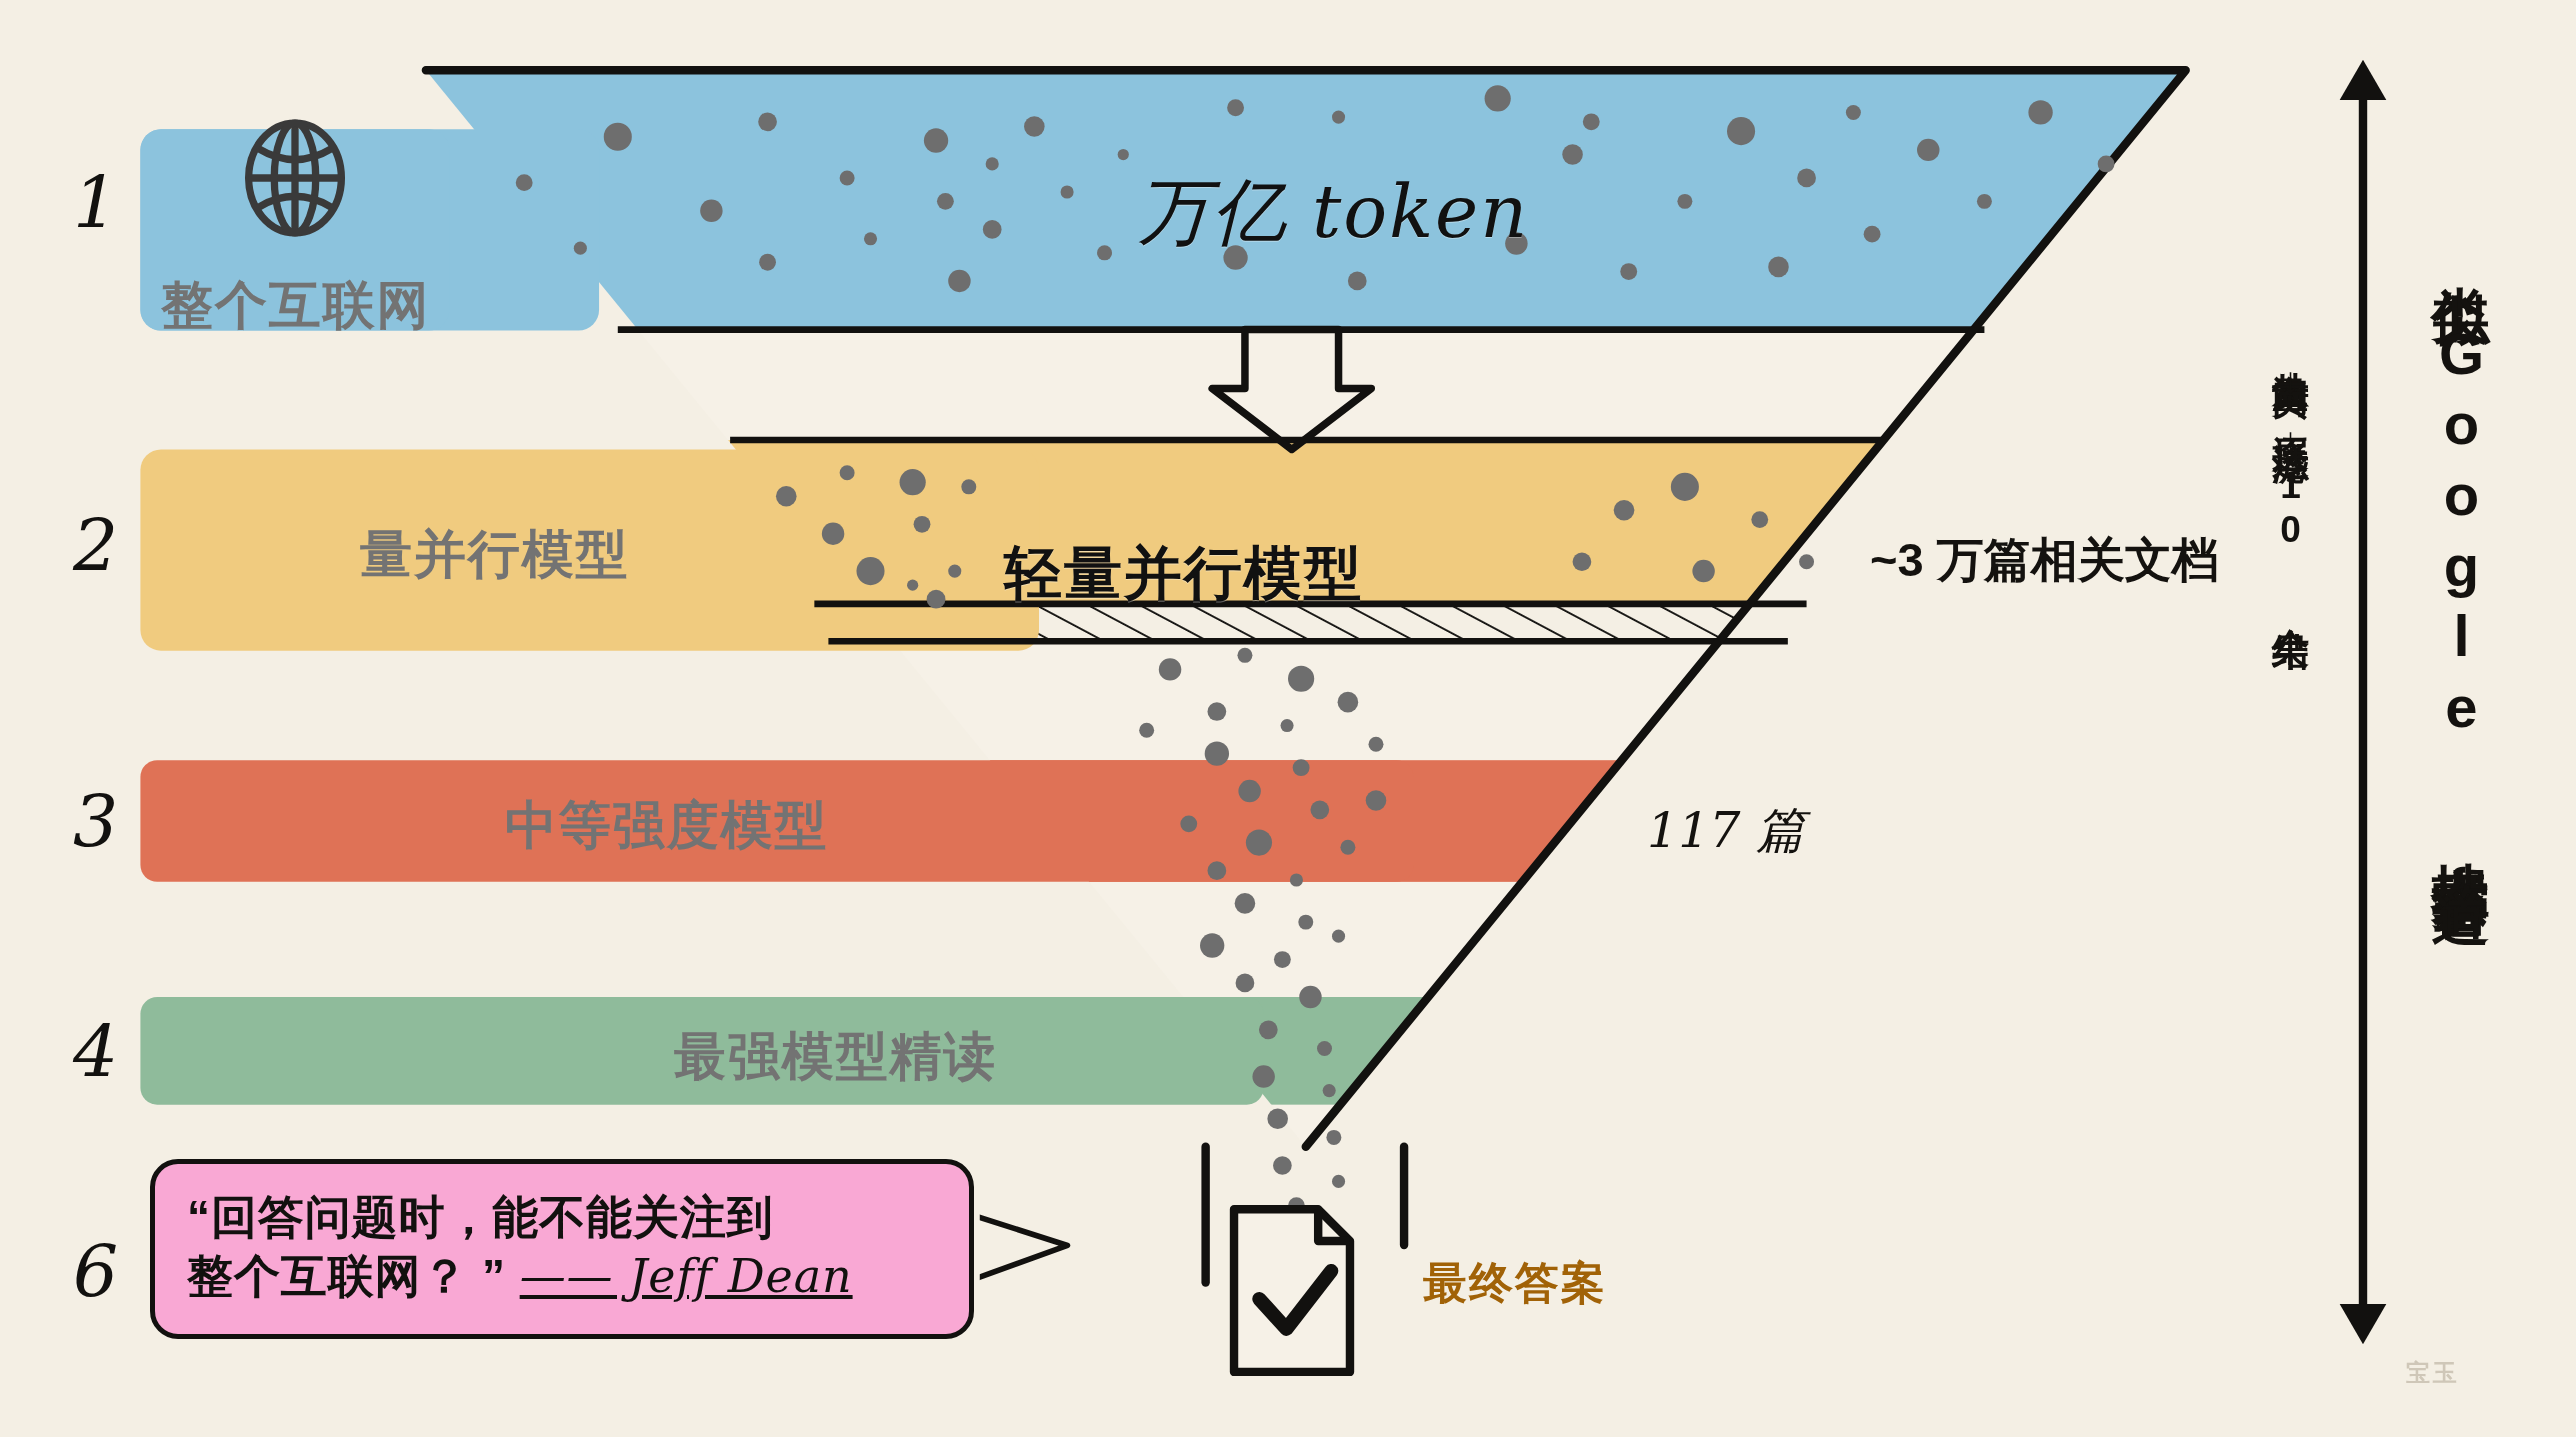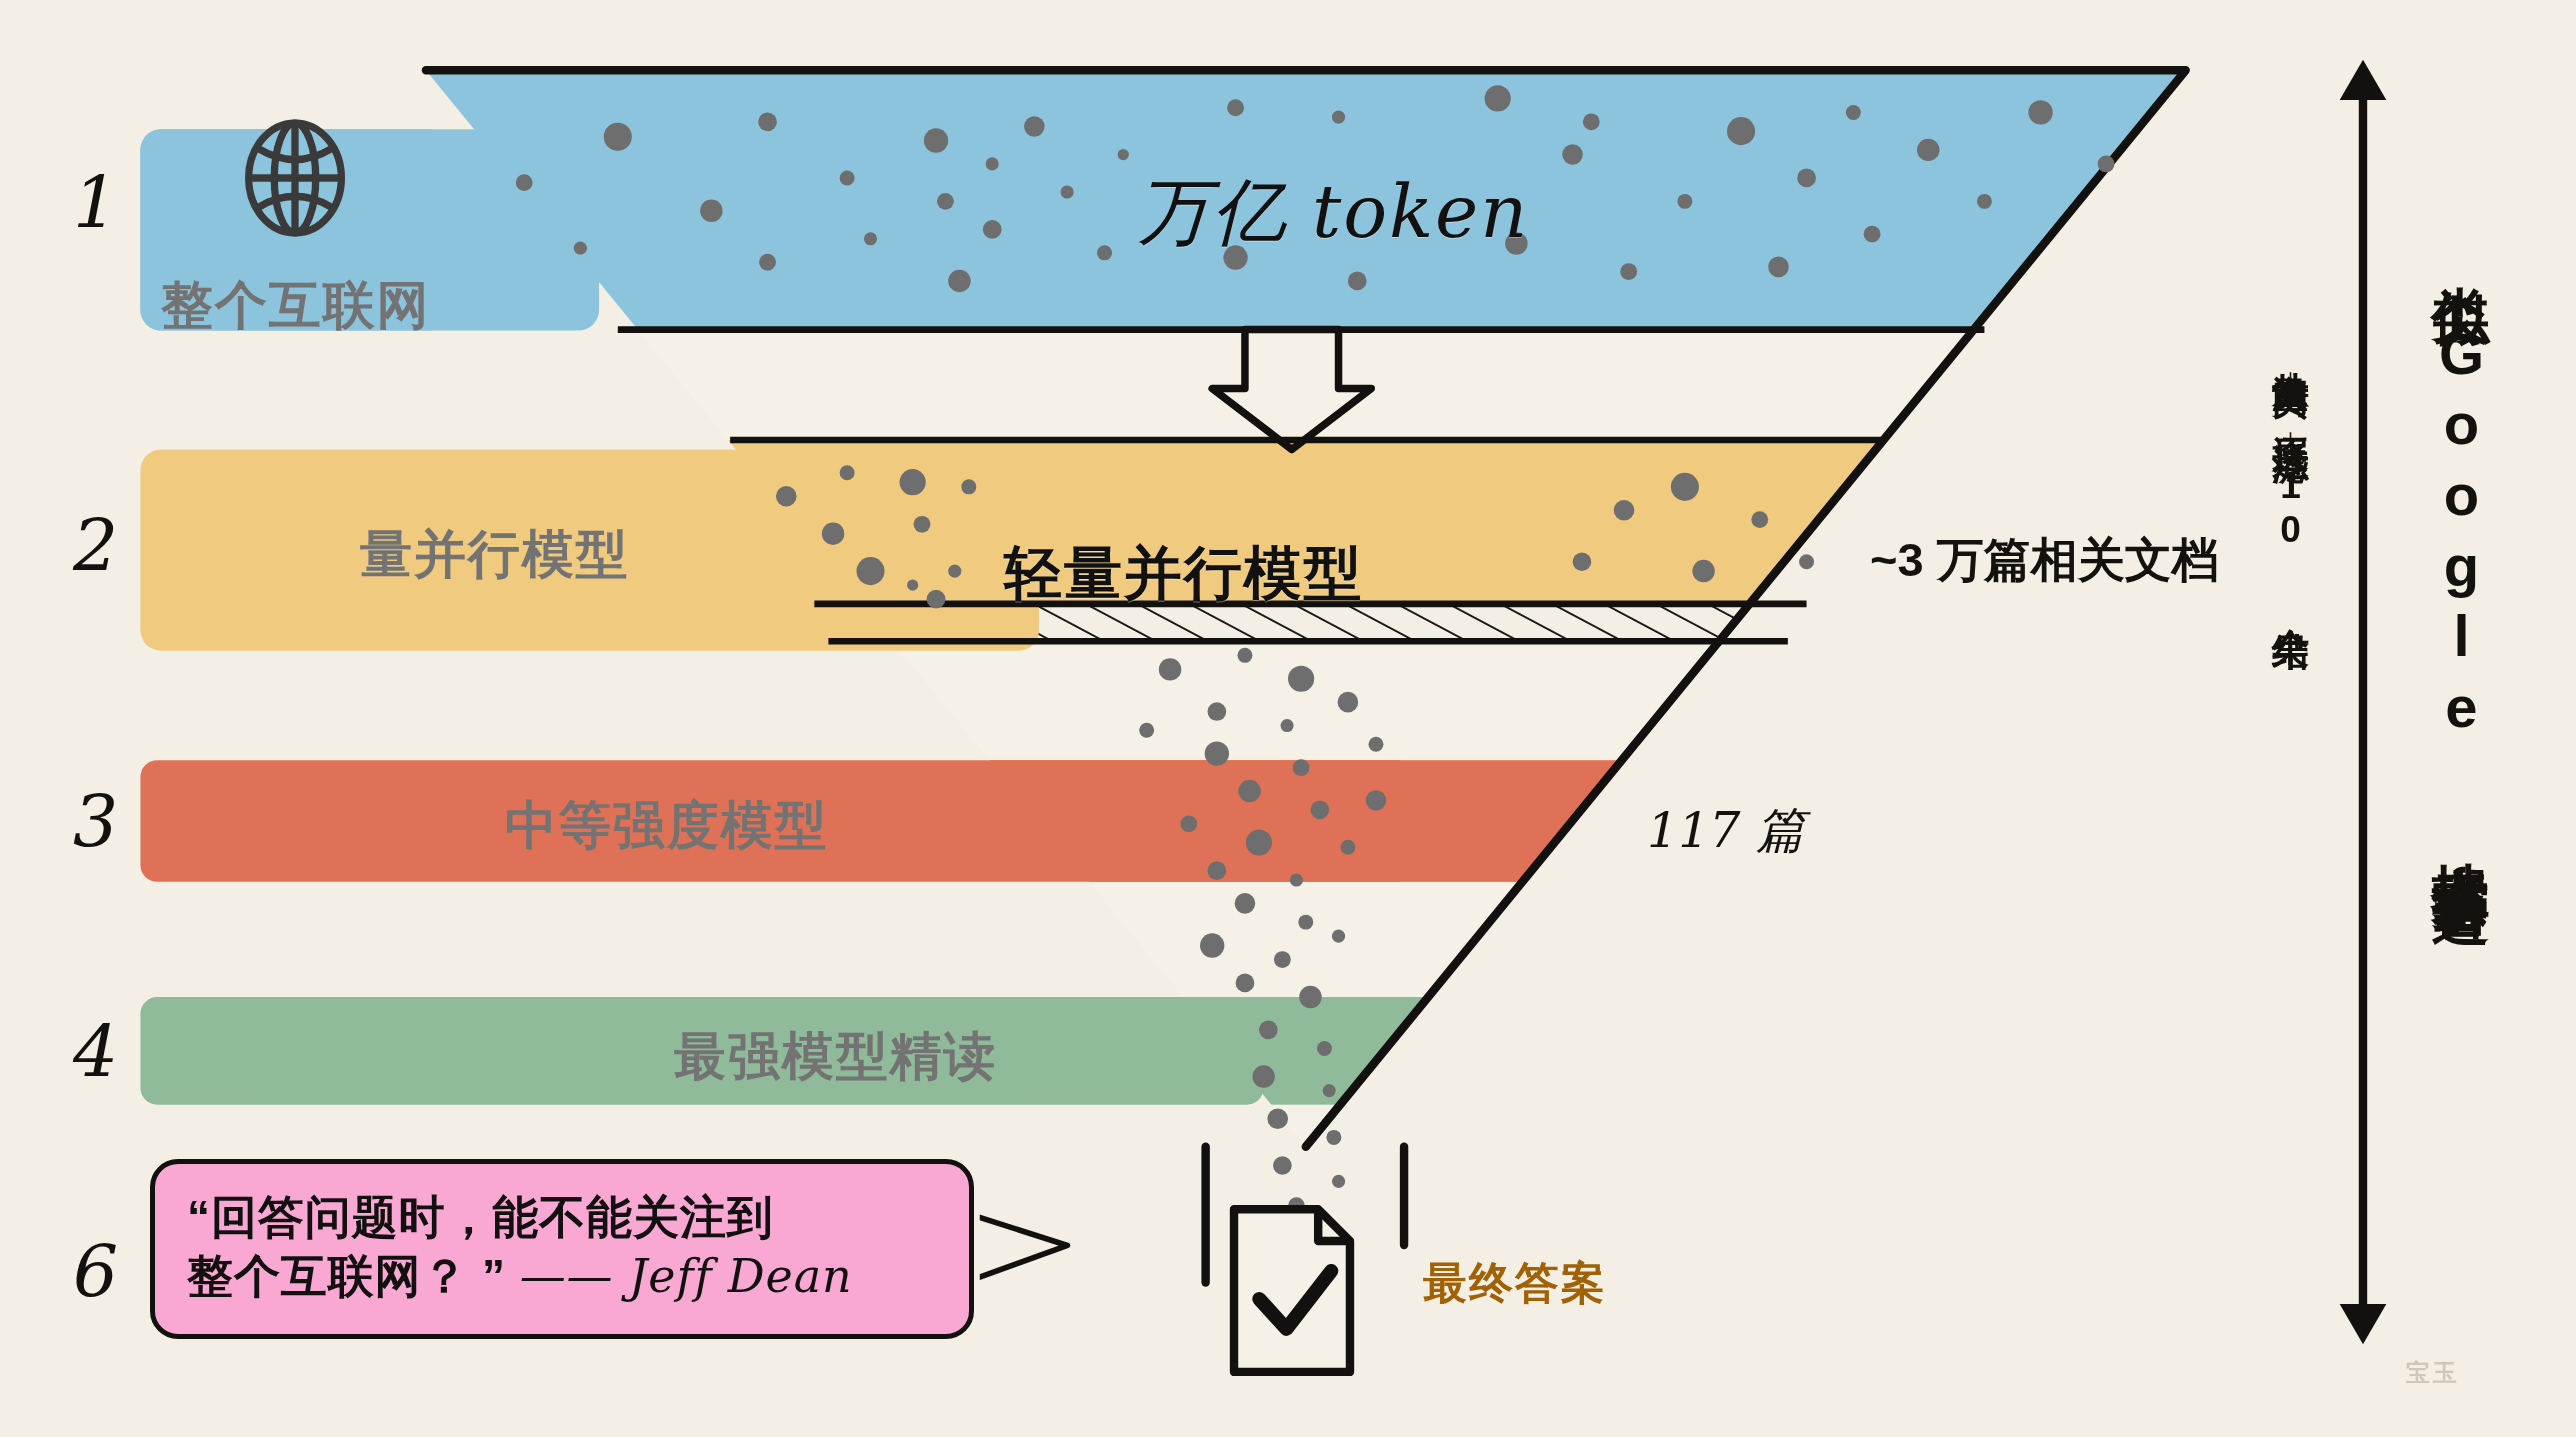--- a/index.html
+++ b/index.html
@@ -67,21 +67,21 @@
     background:#f9a8d4;
     padding:24px 32px 28px 32px;
     box-sizing:border-box;
   }
   .bubble-line{
     font-size:46px;line-height:1.28;color:#12110f;
     font-weight:600;white-space:nowrap;letter-spacing:0.9px;
   }
   .attrib{
     font-family:"DejaVu Serif","Liberation Serif",serif;
-    font-style:italic;font-weight:400;
+    font-style:italic;font-weight:400;text-decoration:underline;
   }
 
   
   .final-label{
     font-size:44px;font-weight:700;color:#a16207;letter-spacing:1.9px;
     white-space:nowrap;
   }
 
   .watermark{
     font-size:24px;color:#cfc7b8;letter-spacing:2.8px;font-weight:600;

